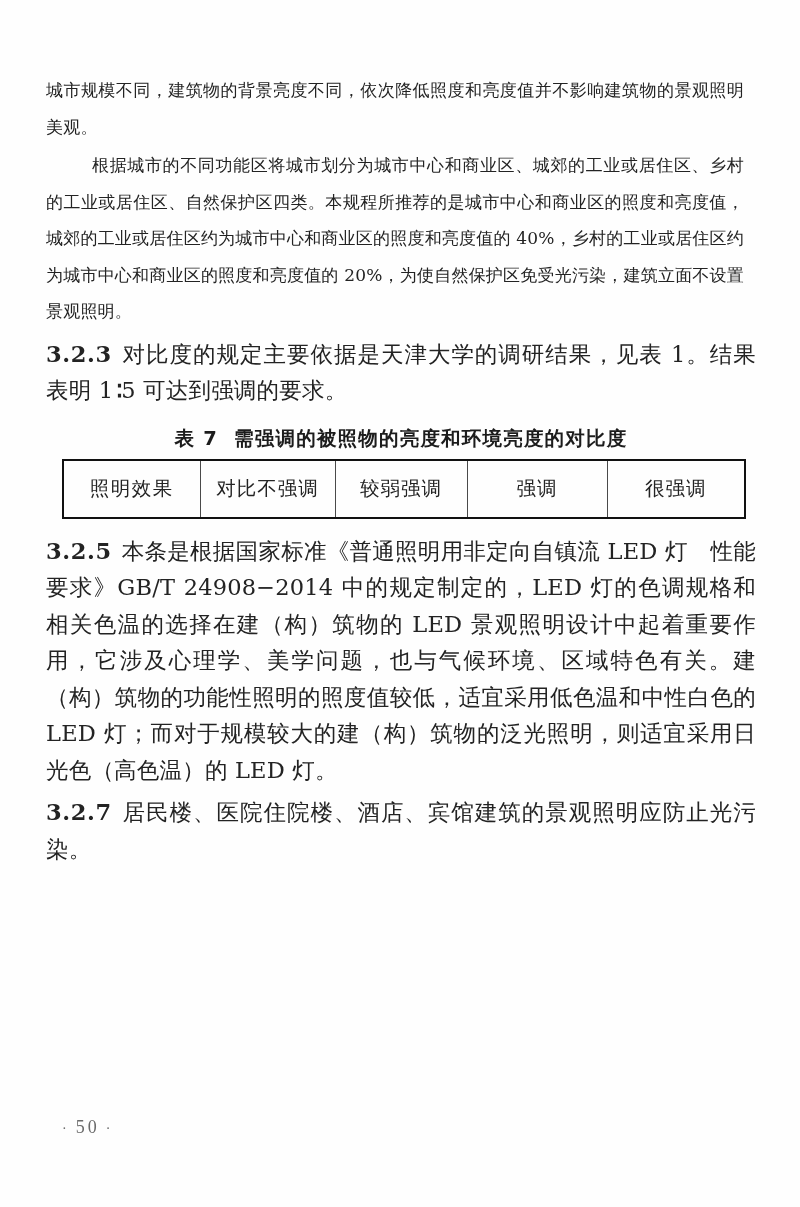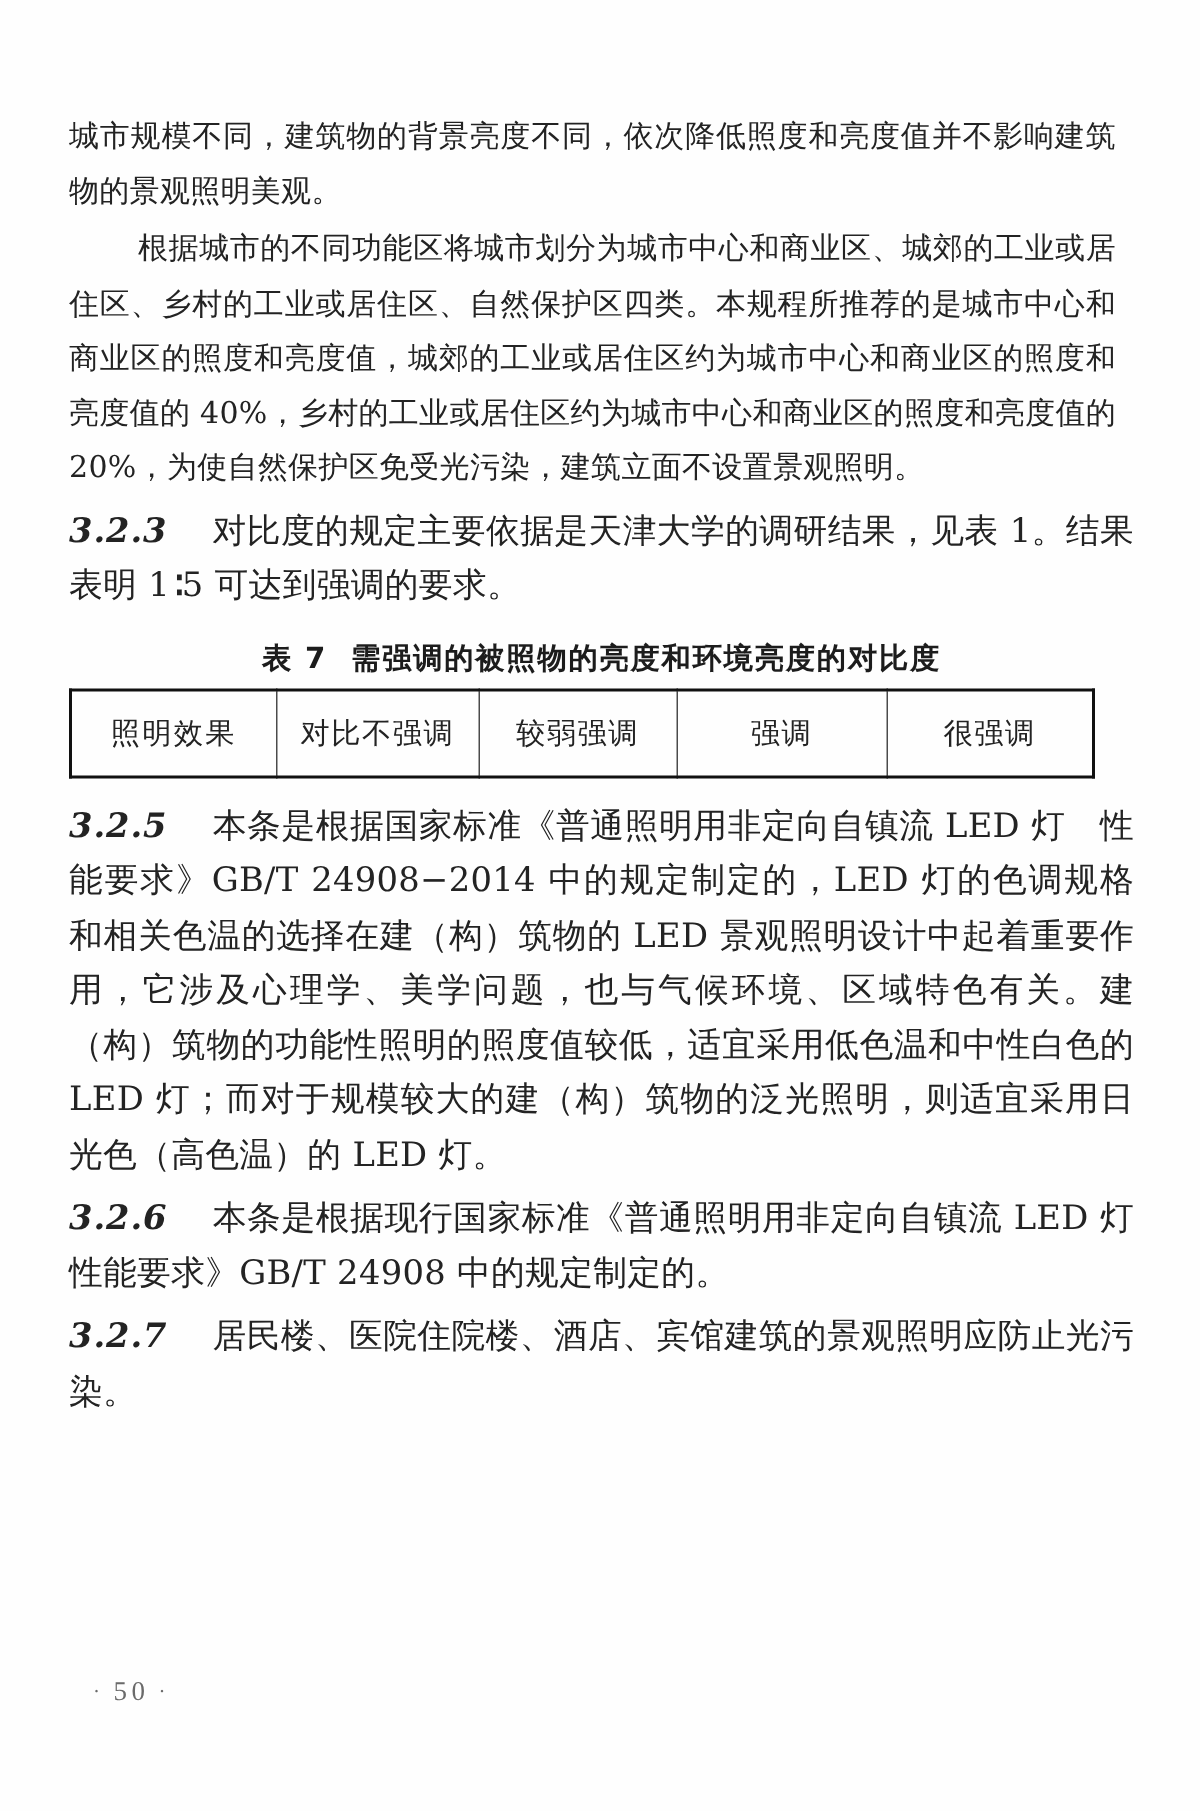--- a/index.html
+++ b/index.html
@@ -26,21 +26,21 @@
 
   .content {
     position: absolute;
     left: 46px;
     top: 72px;
     width: 710px;
   }
 
   
   .para {
-    font-size: 20px;
+    font-size: 17px;
     line-height: 36.5px;
     text-align: justify;
     text-align-last: left;
     letter-spacing: 0.2px;
     margin: 0 12px 2px 0;
     color: #232323;
     text-justify: inter-character;
   }
   .para.indent {
     text-indent: 46px;
@@ -53,42 +53,41 @@
     text-align-last: left;
     letter-spacing: 0.2px;
     margin: 6px 0 2px 0;
     color: #232323;
     text-justify: inter-character;
   }
   .clause-no {
     font-weight: bold;
     font-family: "DejaVu Serif", "Liberation Serif", serif;
     letter-spacing: 0.6px;
-    margin-right: 30px;
+    margin-right: 10px;
     white-space: nowrap;
-    font-style: italic;
   }
 
   
   .tbl-caption {
     margin: 16px 0 7px 0;
     text-align: center;
     font-size: 19.5px;
     font-weight: bold;
     letter-spacing: 1.2px;
     font-family: "DejaVu Sans", "Liberation Sans", sans-serif;
     color: #1c1c1c;
   }
   .tbl-caption .capno {
     margin-right: 16px;
   }
 
   
   .tbl-wrap {
-    margin: 0 0 14px 0;
+    margin: 0 0 14px 16px;
     width: 634px;
   }
   table.ratio-table {
     border-collapse: collapse;
     width: 682px;
     table-layout: fixed;
     border: 2.4px solid #111;
   }
   table.ratio-table td {
     border: 1.1px solid #4a4a4a;
@@ -166,21 +165,20 @@
             <td>强调</td>
             <td>很强调</td>
           </tr>
         </tbody>
       </table>
     </div>
 
 
     <p class="clause"><span class="clause-no">3.2.5</span><span>本条是根据国家标准《普通照明用非定向自镇流 LED 灯　性能要求》GB/T 24908−2014 中的规定制定的，LED 灯的色调规格和相关色温的选择在建（构）筑物的 LED 景观照明设计中起着重要作用，它涉及心理学、美学问题，也与气候环境、区域特色有关。建（构）筑物的功能性照明的照度值较低，适宜采用低色温和中性白色的 LED 灯；而对于规模较大的建（构）筑物的泛光照明，则适宜采用日光色（高色温）的 LED 灯。</span></p>
 
-    <p class="clause"><span class="clause-no">3.2.6</span><span>本条是根据现行国家标准《普通照明用非定向自镇流 LED 灯　性能要求》GB/T 24908 中的规定制定的。</span></p>
 
     <p class="clause"><span class="clause-no">3.2.7</span><span>居民楼、医院住院楼、酒店、宾馆建筑的景观照明应防止光污染。</span></p>
 
   </div>
 
   <div class="footer"><span class="dot">·</span><span class="pnum">50</span><span class="dot">·</span></div>
 
 </div>
 
 </body></html>

